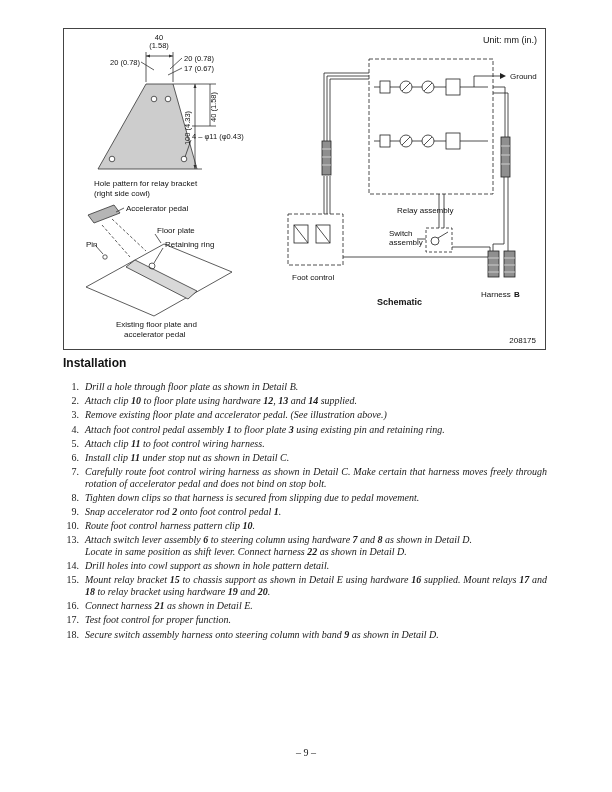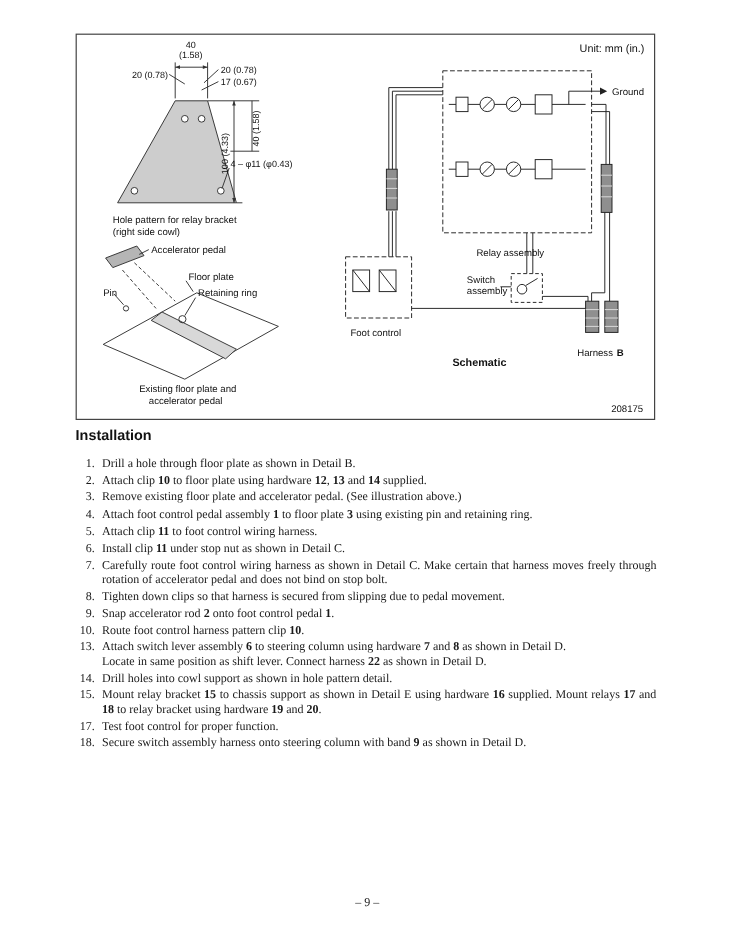--- a/index.html
+++ b/index.html
@@ -4,21 +4,21 @@
 <style>
   html, body { margin: 0; padding: 0; width: 612px; height: 792px; overflow: hidden; background: #ffffff; }
   .page { position: relative; width: 612px; height: 792px; background: #fff; font-family: "Liberation Serif", serif; color: #1a1a1a; }
   .figure-box { position: absolute; left: 63px; top: 28px; width: 481px; height: 320px; border: 1px solid #444; background: #fff; }
   .figure-box svg { display: block; }
   .content { position: absolute; left: 63px; top: 356px; width: 484px; }
   .section-title { margin: 0 0 11px 0; font-family: "Liberation Sans", sans-serif; font-size: 12px; font-weight: bold; color: #111; }
   .steps { font-size: 10px; line-height: 11.6px; }
   .step { display: flex; margin-bottom: 2.6px; }
   .step-num { flex: 0 0 16px; width: 16px; text-align: right; margin-right: 6px; }
-  .step-body { flex: 1; text-align: justify; }
+  .step-body { flex: 1; text-align: justify; font-style: italic; }
   .b { font-weight: bold; }
   .page-number { position: absolute; left: 0; right: 0; top: 747px; text-align: center; font-size: 10px; }
   svg text { font-family: "Liberation Sans", sans-serif; }
 </style>
 </head>
 <body>
 
 <div class="page">
 
   <div class="figure-box">
@@ -208,20 +208,24 @@
         </div>
         <div class="step">
           <span class="step-num">14.</span>
           <span class="step-body"><span>Drill holes into cowl support as shown in hole pattern detail.</span></span>
         </div>
         <div class="step">
           <span class="step-num">15.</span>
           <span class="step-body"><span>Mount relay bracket </span><span class="b">15</span><span> to chassis support as shown in Detail E using hardware </span><span class="b">16</span><span> supplied.  Mount relays </span><span class="b">17</span><span> and </span><span class="b">18</span><span> to relay bracket using hardware </span><span class="b">19</span><span> and </span><span class="b">20</span><span>.</span></span>
         </div>
         <div class="step">
+          <span class="step-num">16.</span>
+          <span class="step-body"><span>Connect harness </span><span class="b">21</span><span> as shown in Detail E.</span></span>
+        </div>
+        <div class="step">
           <span class="step-num">17.</span>
           <span class="step-body"><span>Test foot control for proper function.</span></span>
         </div>
         <div class="step">
           <span class="step-num">18.</span>
           <span class="step-body"><span>Secure switch assembly harness onto steering column with band </span><span class="b">9</span><span> as shown in Detail D.</span></span>
         </div>
       </div>
   </div>
 

